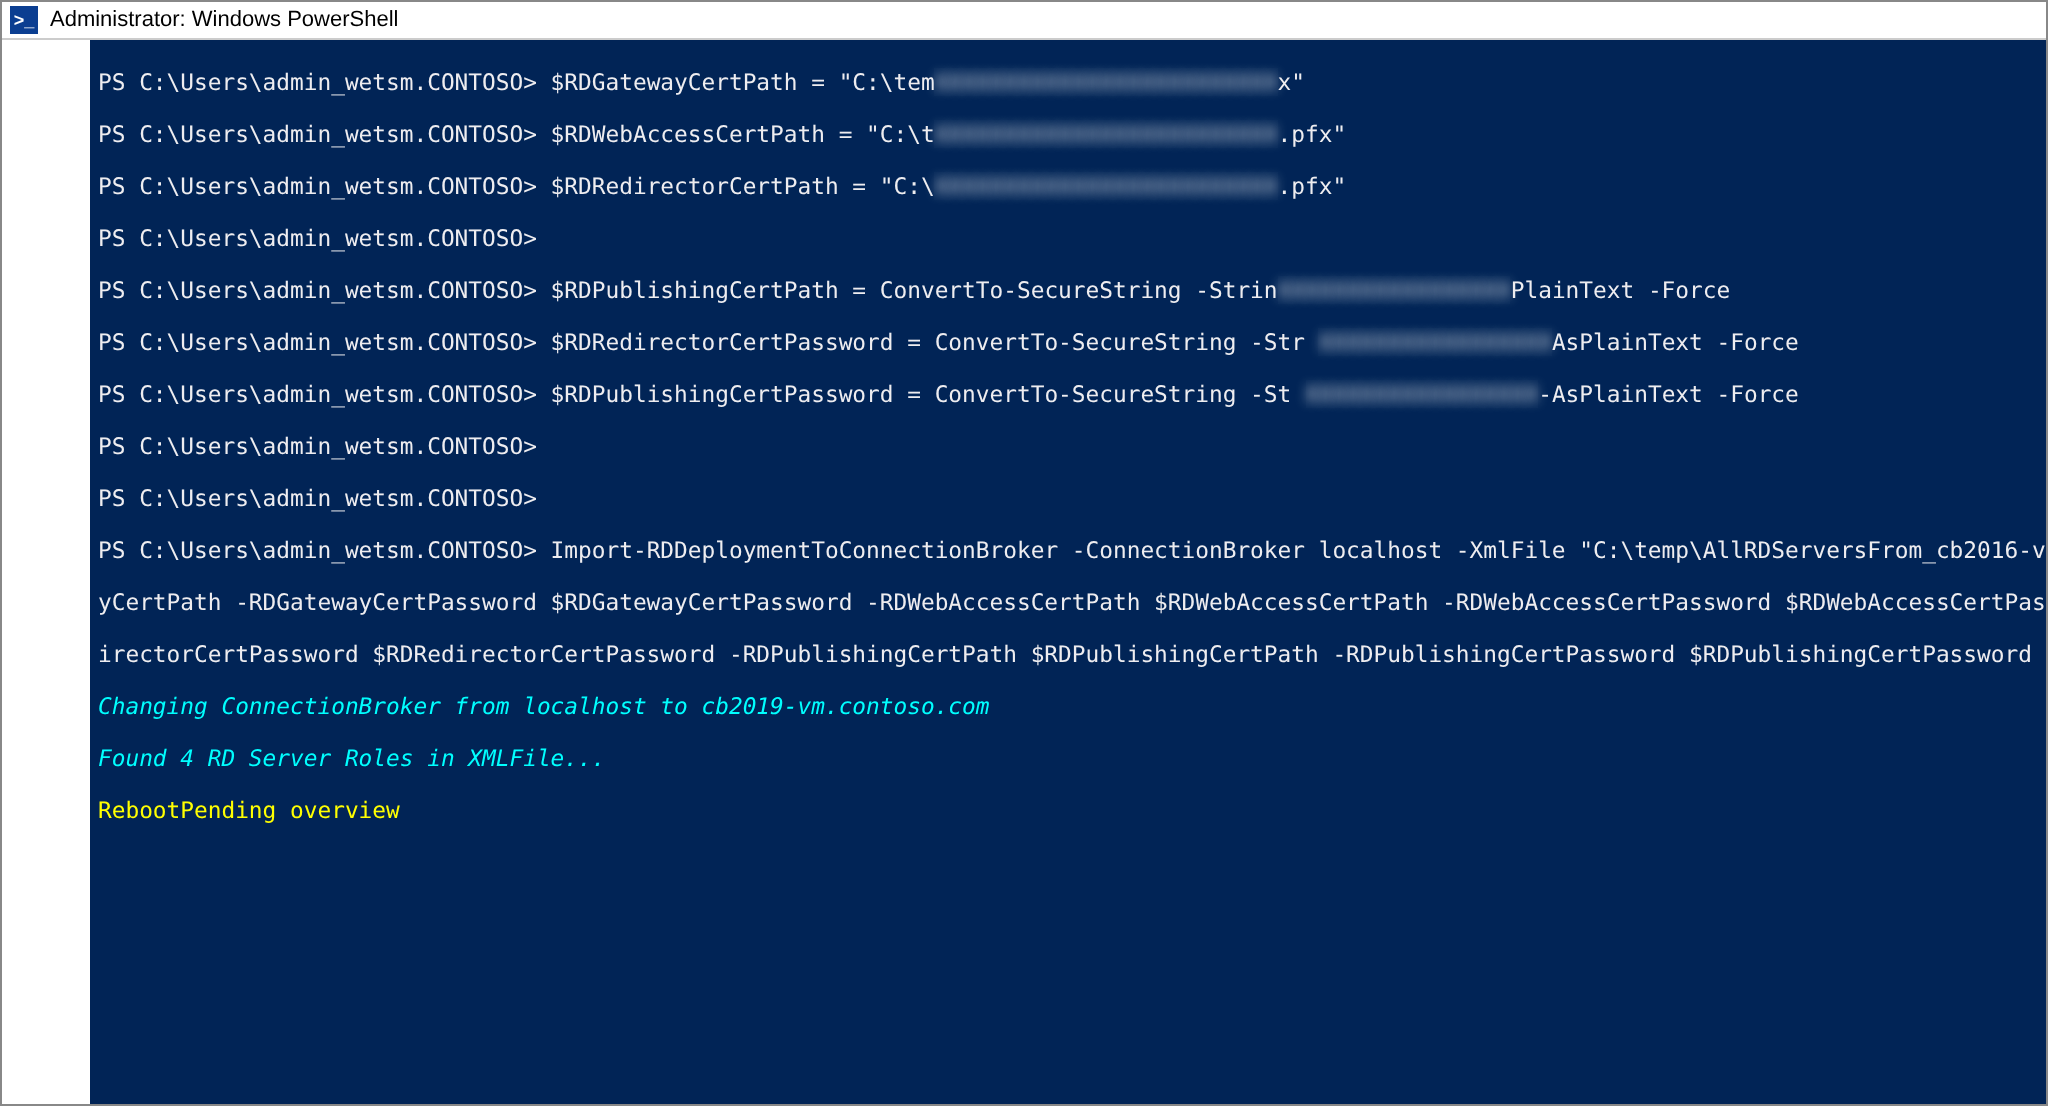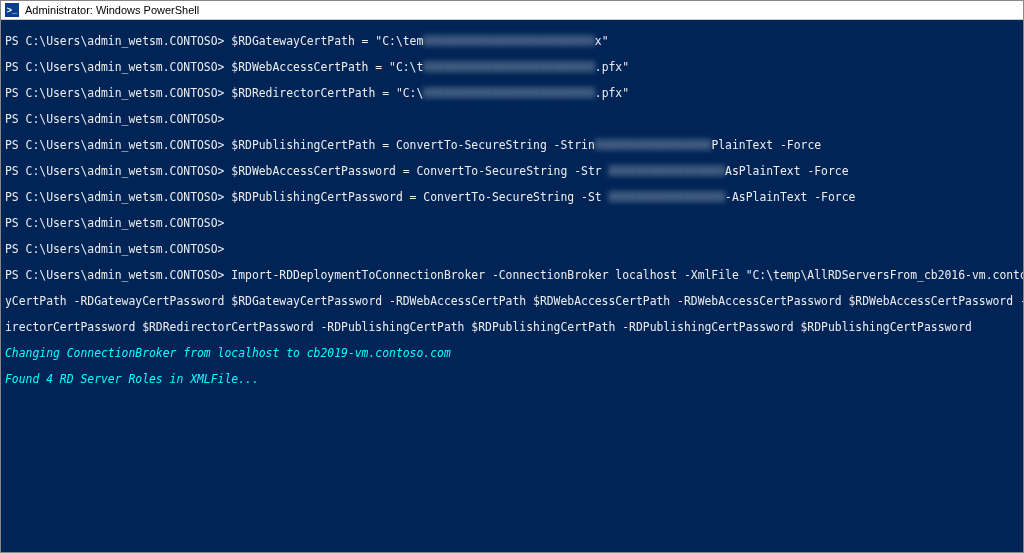--- a/index.html
+++ b/index.html
@@ -45,20 +45,21 @@
   }
   .terminal {
     flex: 1;
     background: #012456;
     color: #eeedf0;
     font-size: 11.4px;
     line-height: 13px;
     padding: 2px 4px 16px 4px;
     overflow: hidden;
     white-space: pre;
+    margin-left: 44px;
   }
   .line { white-space: pre; }
   .prompt { color: #eeedf0; }
   .cyan  { color: #00ffff; font-style: italic; }
   .yellow{ color: #ffff00; }
   .white { color: #eeedf0; }
   .blur {
     color: transparent;
     text-shadow: 0 0 6px rgba(255,255,255,0.9);
     background: rgba(255,255,255,0.02);
@@ -73,29 +74,30 @@
     <span class="ps-icon">&gt;_</span>
     <span>Administrator: Windows PowerShell</span>
   </div>
 
   <div class="terminal">
 <div class="line"><span class="prompt">PS C:\Users\admin_wetsm.CONTOSO&gt;</span><span class="white"> $RDGatewayCertPath = "C:\tem</span><span class="blur">XXXXXXXXXXXXXXXXXXXXXXXXX</span><span class="white">x"</span></div>
 <div class="line"><span class="prompt">PS C:\Users\admin_wetsm.CONTOSO&gt;</span><span class="white"> $RDWebAccessCertPath = "C:\t</span><span class="blur">XXXXXXXXXXXXXXXXXXXXXXXXX</span><span class="white">.pfx"</span></div>
 <div class="line"><span class="prompt">PS C:\Users\admin_wetsm.CONTOSO&gt;</span><span class="white"> $RDRedirectorCertPath = "C:\</span><span class="blur">XXXXXXXXXXXXXXXXXXXXXXXXX</span><span class="white">.pfx"</span></div>
 <div class="line"><span class="prompt">PS C:\Users\admin_wetsm.CONTOSO&gt;</span><span class="white"></span></div>
 <div class="line"><span class="prompt">PS C:\Users\admin_wetsm.CONTOSO&gt;</span><span class="white"> $RDPublishingCertPath = ConvertTo-SecureString -Strin</span><span class="blur">XXXXXXXXXXXXXXXXX</span><span class="white">PlainText -Force</span></div>
-<div class="line"><span class="prompt">PS C:\Users\admin_wetsm.CONTOSO&gt;</span><span class="white"> $RDWebAccessCertPassword = ConvertTo-SecureString -Str </span><span class="blur">XXXXXXXXXXXXXXXXX</span><span class="white">AsPlainText -Force</span></div>
+<div class="line"><span class="prompt">PS C:\Users\admin_wetsm.CONTOSO&gt;</span><span class="white"> $RDRedirectorCertPassword = ConvertTo-SecureString -Str </span><span class="blur">XXXXXXXXXXXXXXXXX</span><span class="white">AsPlainText -Force</span></div>
 <div class="line"><span class="prompt">PS C:\Users\admin_wetsm.CONTOSO&gt;</span><span class="white"> $RDPublishingCertPassword = ConvertTo-SecureString -St </span><span class="blur">XXXXXXXXXXXXXXXXX</span><span class="white">-AsPlainText -Force</span></div>
 <div class="line"><span class="prompt">PS C:\Users\admin_wetsm.CONTOSO&gt;</span><span class="white"></span></div>
 <div class="line"><span class="prompt">PS C:\Users\admin_wetsm.CONTOSO&gt;</span><span class="white"></span></div>
 <div class="line"><span class="prompt">PS C:\Users\admin_wetsm.CONTOSO&gt;</span><span class="white"> Import-RDDeploymentToConnectionBroker -ConnectionBroker localhost -XmlFile "C:\temp\AllRDServersFrom_cb2016-vm.contoso.com.xml"</span></div>
 <div class="line white">yCertPath -RDGatewayCertPassword $RDGatewayCertPassword -RDWebAccessCertPath $RDWebAccessCertPath -RDWebAccessCertPassword $RDWebAccessCertPassword -RDRedirector</div>
 <div class="line white">irectorCertPassword $RDRedirectorCertPassword -RDPublishingCertPath $RDPublishingCertPath -RDPublishingCertPassword $RDPublishingCertPassword</div>
 <div class="line cyan">Changing ConnectionBroker from localhost to cb2019-vm.contoso.com</div>
 <div class="line cyan">Found 4 RD Server Roles in XMLFile...</div>
+<div class="line yellow">RebootPending overview</div>
 <div class="spacer"></div>
 
 
 
 
 
 
 
 
 

